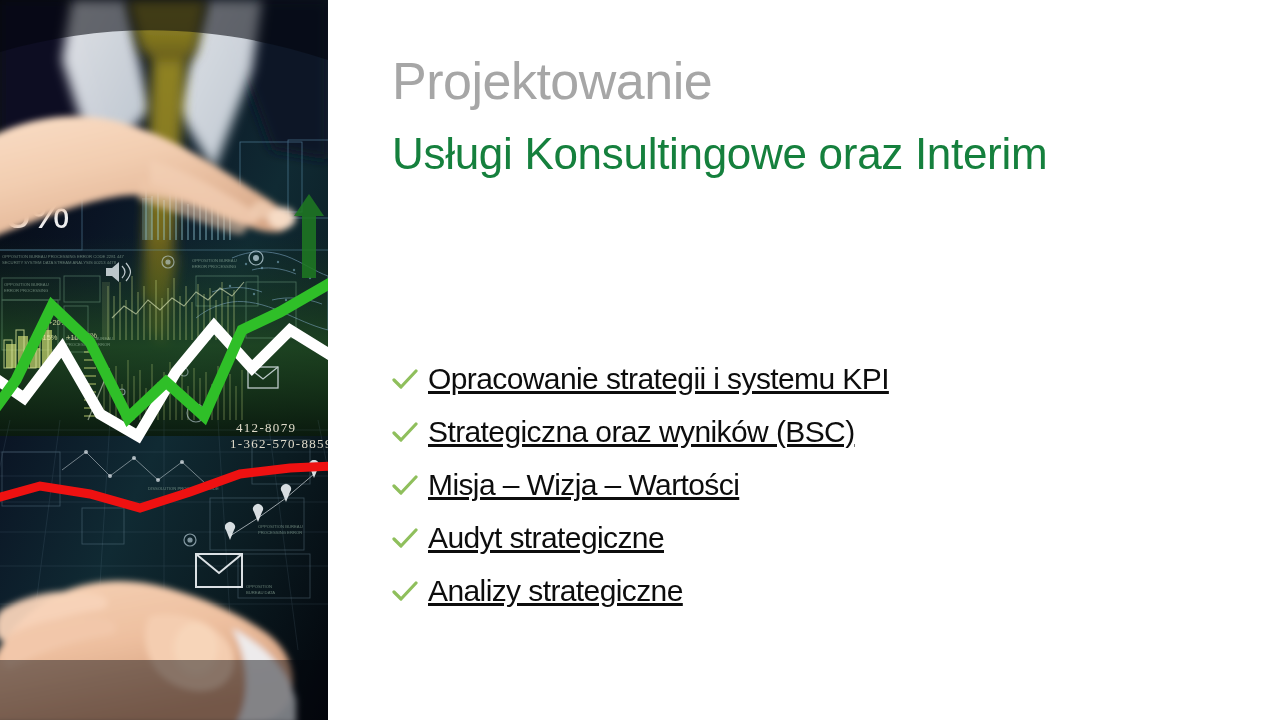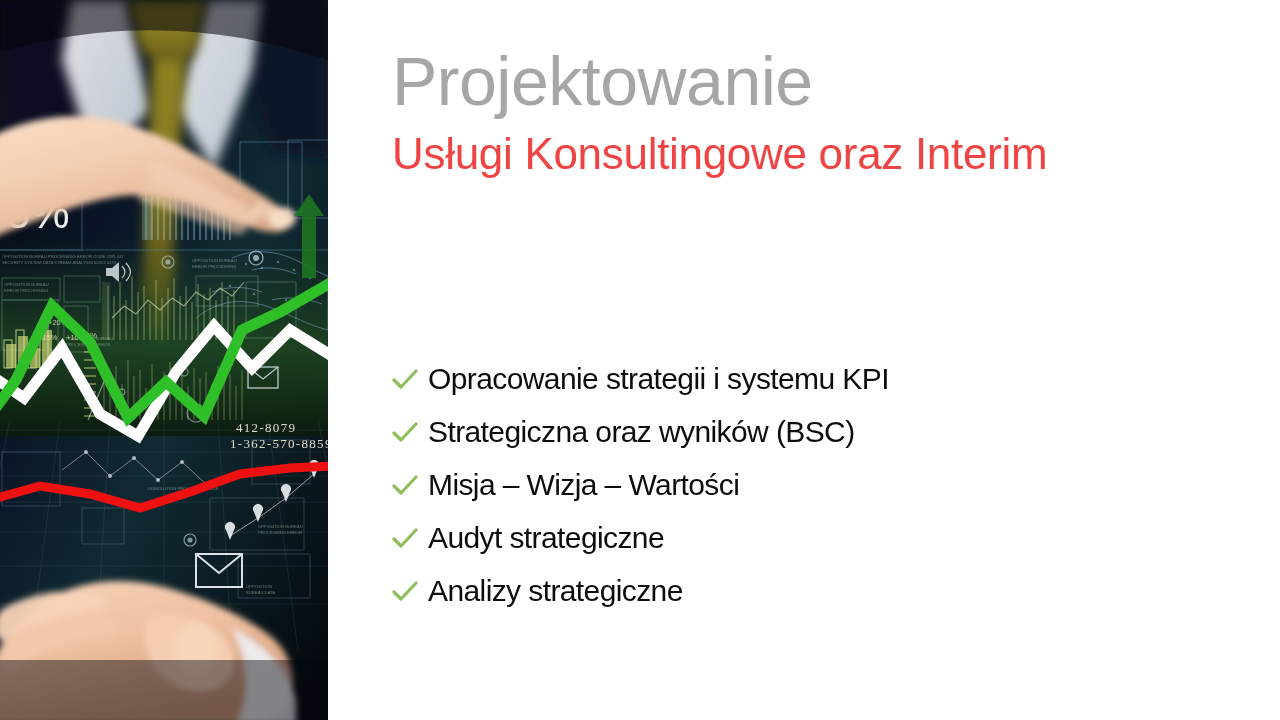--- a/index.html
+++ b/index.html
@@ -52,21 +52,21 @@
 
   .title-block {
     position: absolute;
     left: 64px;
     top: 38px;
     width: 880px;
   }
 
   .title-line1 {
     font-family: "Liberation Sans", sans-serif;
-    font-size: 68px;
+    font-size: 52px;
     line-height: 86px;
     font-weight: 400;
     color: #a6a6a6;
     letter-spacing: -0.5px;
     white-space: nowrap;
   }
 
   .title-line2 {
     font-family: "Liberation Sans", sans-serif;
     font-size: 104px;
@@ -76,21 +76,21 @@
     letter-spacing: -1px;
     white-space: nowrap;
     margin-top: -6px;
   }
 
   .subtitle {
     font-family: "Liberation Sans", sans-serif;
     font-size: 44px;
     line-height: 52px;
     font-weight: 400;
-    color: #ef4444;
+    color: #15803d;
     letter-spacing: -0.3px;
     white-space: nowrap;
     margin-top: 4px;
   }
 
   
   .bullet-list {
     position: absolute;
     left: 64px;
     top: 362px;
@@ -115,20 +115,21 @@
   .check-icon svg { display: block; }
 
   .bullet-text {
     font-family: "Liberation Sans", sans-serif;
     font-size: 30px;
     line-height: 34px;
     font-weight: 400;
     color: #0d0d0d;
     letter-spacing: -0.6px;
     white-space: nowrap;
+    text-decoration: underline;
   }
 </style>
 </head>
 <body>
 
 <div class="slide">
 
   <div class="image-panel">
     <svg class="img-svg" viewBox="0 0 328 720" preserveAspectRatio="xMidYMid slice">
       <defs>

